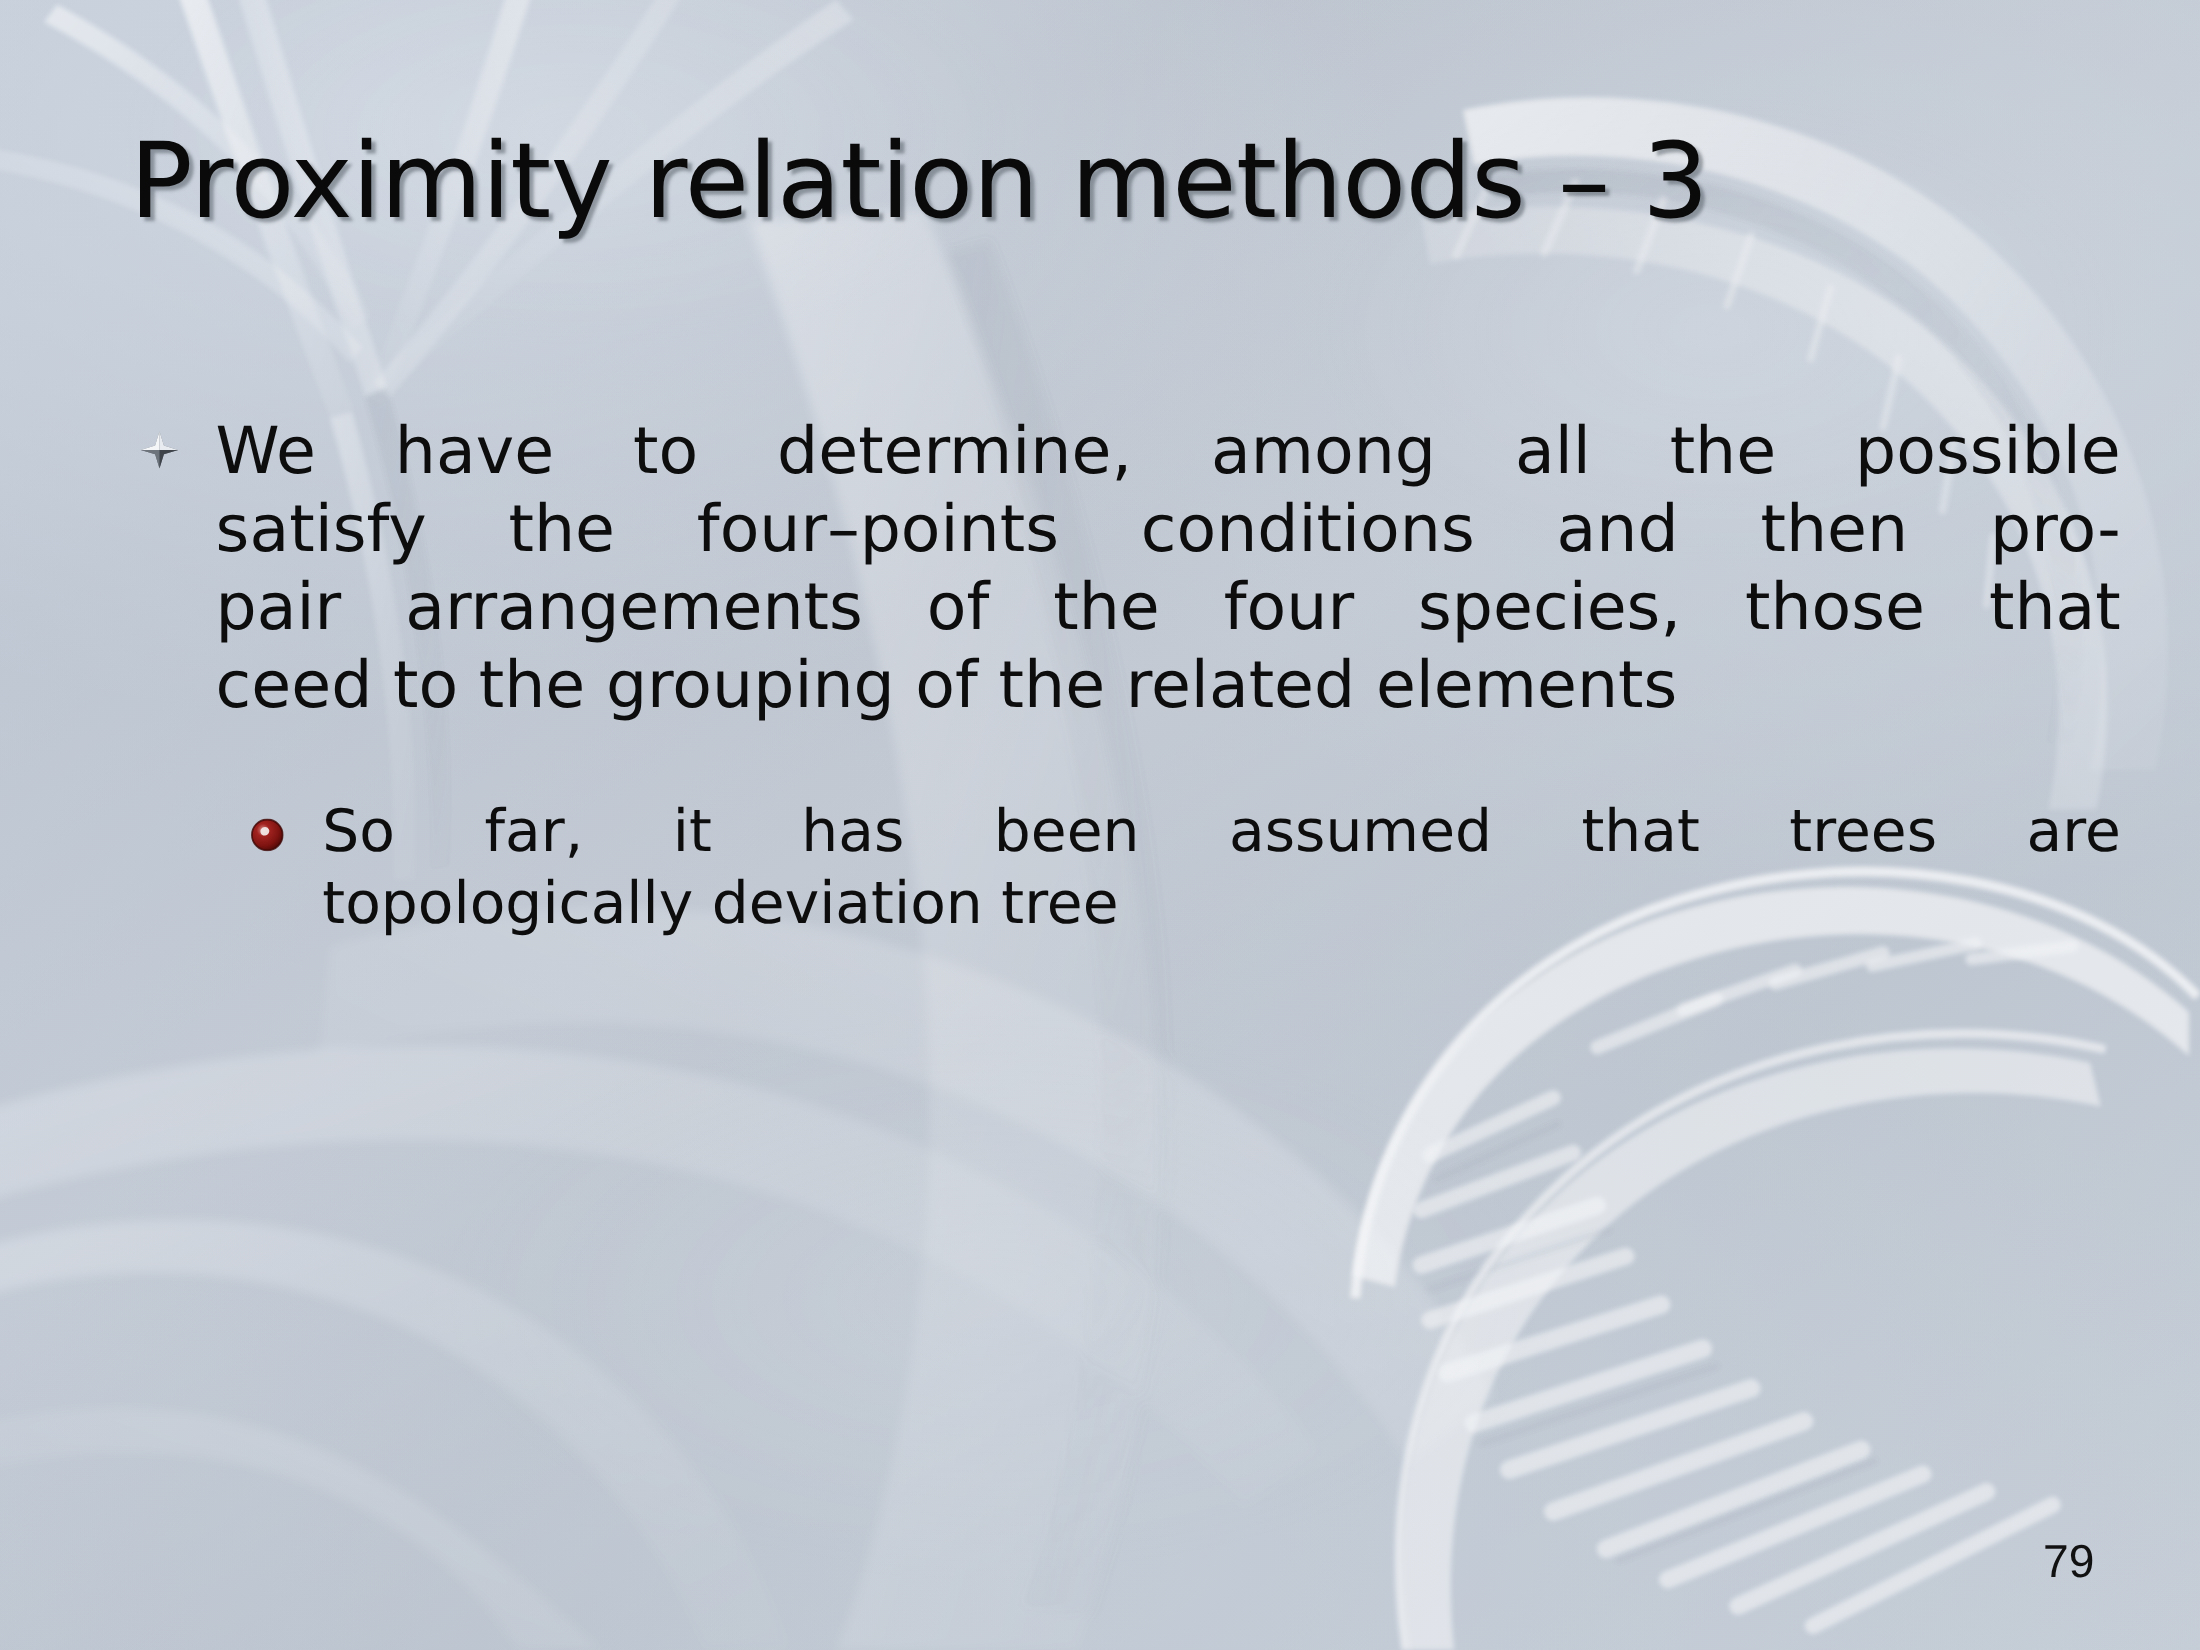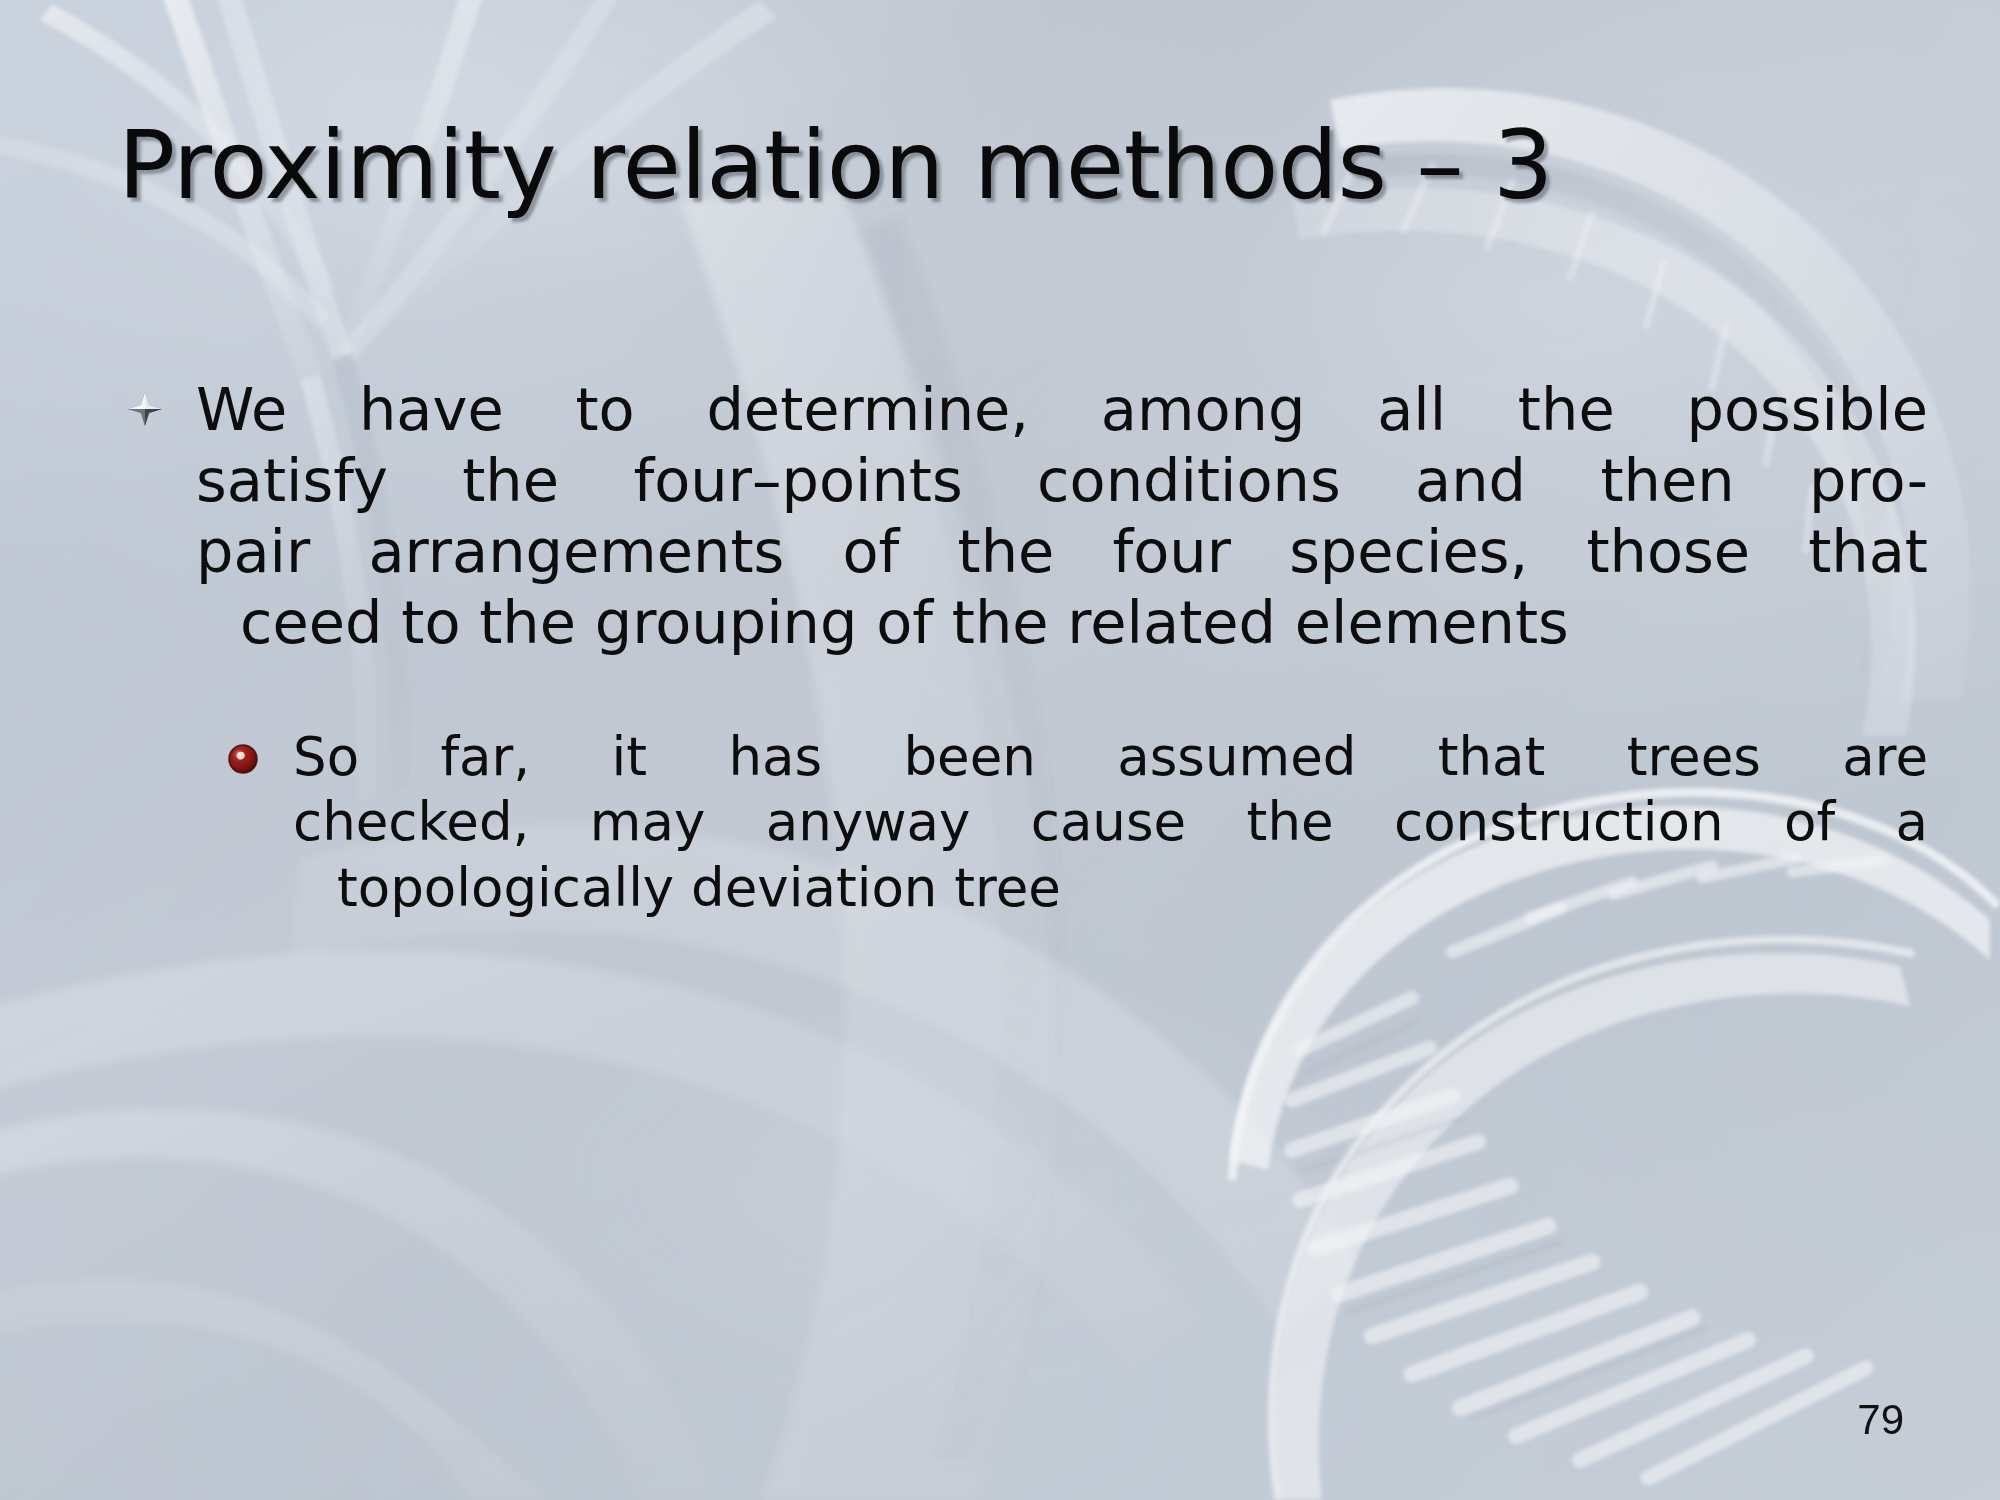--- a/index.html
+++ b/index.html
@@ -109,21 +109,20 @@
 
   
   .jline {
     display: block;
     text-align: justify;
     text-align-last: justify;
   }
   .jline.last {
     text-align: left;
     text-align-last: left;
-    margin-left: 44px;
   }
 
   
   .page-num {
     position: absolute;
     right: 96px;
     bottom: 56px;
     font-size: 42px;
     color: #111;
     font-family: Liberation Sans, sans-serif;
@@ -290,21 +289,20 @@
             <stop offset="72%" stop-color="#7d1310"></stop>
             <stop offset="100%" stop-color="#4d0907"></stop>
           </radialGradient>
         </defs>
         <circle cx="15" cy="15" r="14" fill="url(#redBead)"></circle>
         <circle cx="15" cy="15" r="14" fill="none" stroke="#3d0605" stroke-width="1.6" stroke-opacity="0.8"></circle>
         <path d="M9,10 C11,7 15,7 16.5,10 C17.5,12 16,15 13,15.5 C10,16 8,13 9,10 Z" fill="#f3ece9" fill-opacity="0.92"></path>
       </svg>
       <div class="text">
         <span class="jline">So far, it has been assumed that trees are</span>
-        <span class="jline">checked, may anyway cause the construction of a</span>
         <span class="jline last">topologically deviation tree</span>
       </div>
     </div>
 
   </div>
 
   <div class="page-num">79</div>
 
 </div>
 

